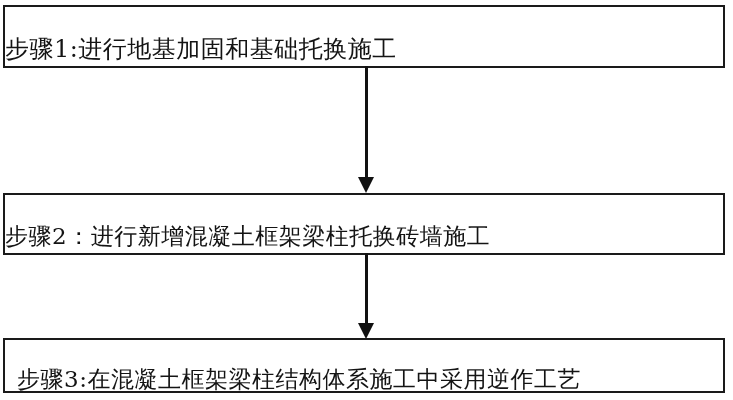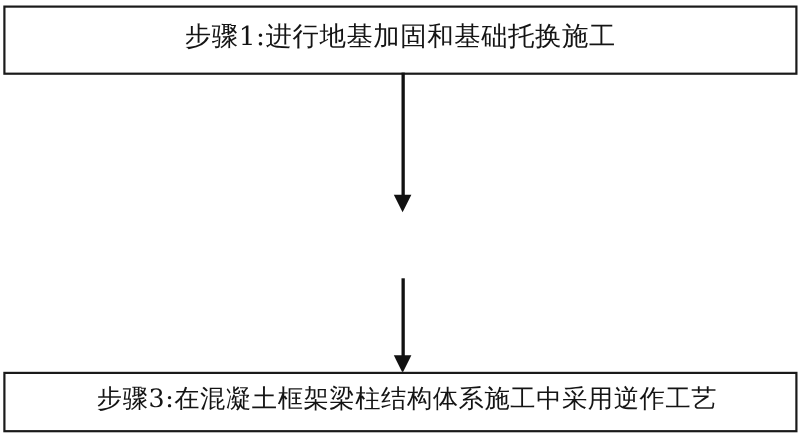--- a/index.html
+++ b/index.html
@@ -22,25 +22,25 @@
   .step-box {
     position: absolute;
     box-sizing: border-box;
     background: #ffffff;
     border: 2px solid #1a1a1a;
   }
   .step-label {
     position: absolute;
     left: 0;
     right: 0;
-    text-align: center;
     color: #141414;
     font-family: "DejaVu Serif", "Liberation Serif", serif;
     white-space: nowrap;
     letter-spacing: 0.5px;
+    margin-top: 16px;
   }
   
   #box-step-1 {
     left: 3px;
     top: 5px;
     width: 722px;
     height: 63px;
   }
   #box-step-1 .step-label {
     top: 11px;
@@ -115,20 +115,23 @@
 
   <div class="step-box" id="box-step-1">
     <div class="step-label">步骤1:进行地基加固和基础托换施工</div>
   </div>
 
   <div class="connector" id="connector-1-2">
     <div class="shaft"></div>
     <div class="head"></div>
   </div>
 
+  <div class="step-box" id="box-step-2">
+    <div class="step-label">步骤2：进行新增混凝土框架梁柱托换砖墙施工</div>
+  </div>
 
   <div class="connector" id="connector-2-3">
     <div class="shaft"></div>
     <div class="head"></div>
   </div>
 
   <div class="step-box" id="box-step-3">
     <div class="step-label">步骤3:在混凝土框架梁柱结构体系施工中采用逆作工艺</div>
   </div>
 

